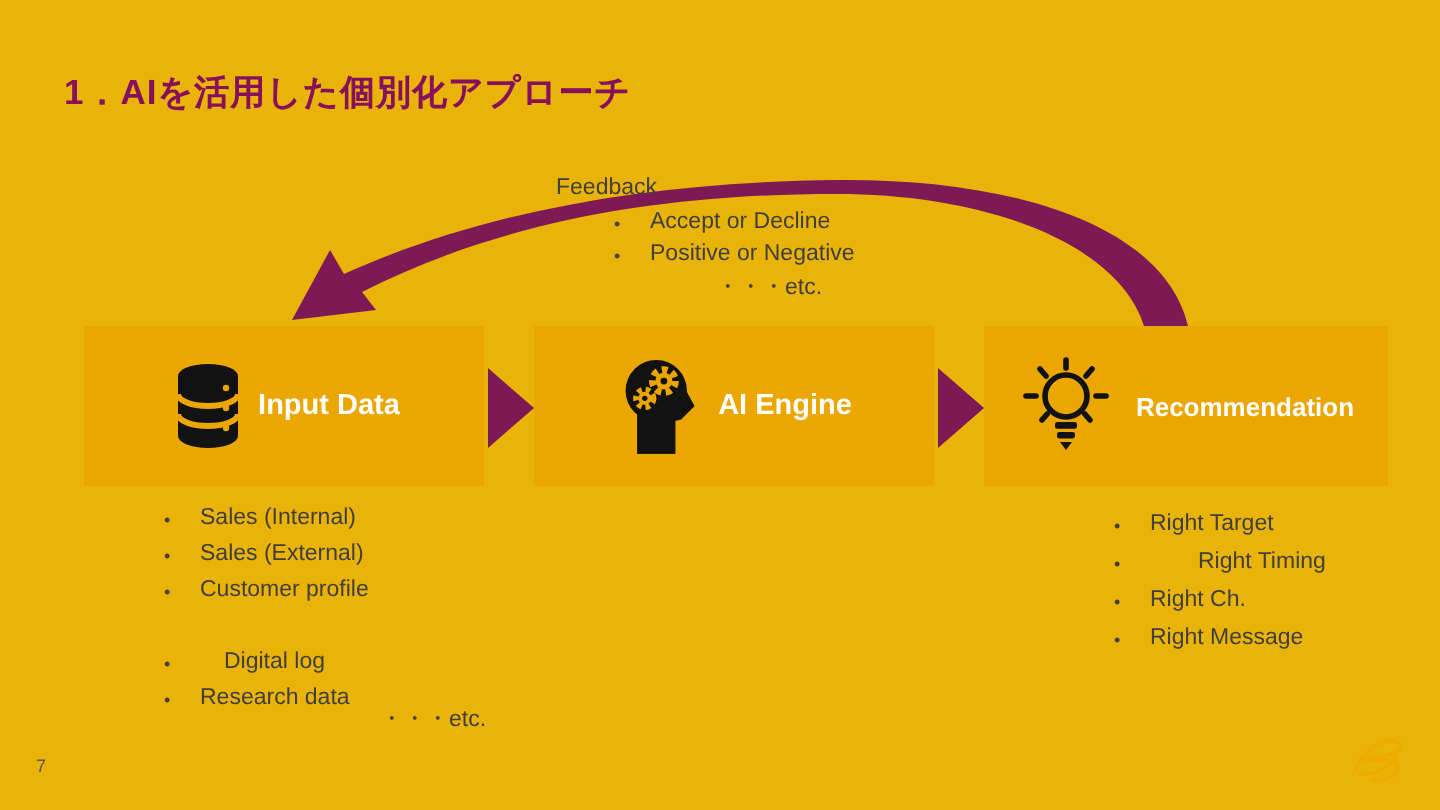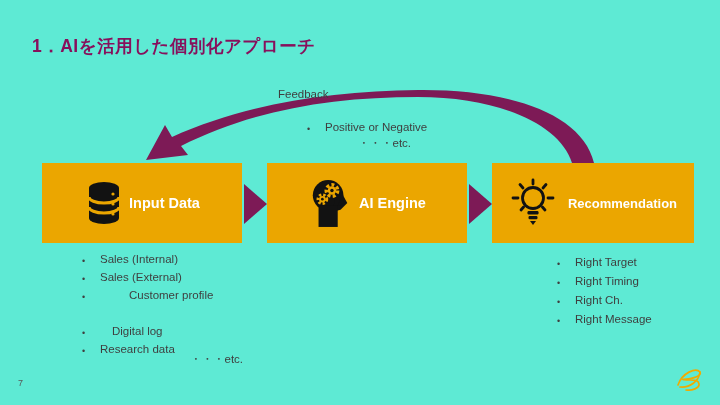--- a/index.html
+++ b/index.html
@@ -1,17 +1,17 @@
 <!DOCTYPE html>
 <html><head>
 <meta charset="utf-8">
 <style>
   html,body { margin:0; padding:0; background:#888; }
   .slide {
-    position:relative; width:720px; height:405px; background:#5eead4;
+    position:relative; width:720px; height:405px; background:#eab308;
     overflow:hidden; font-family:"Liberation Sans","DejaVu Sans",sans-serif;
     margin:0 auto;
   }
   
   .title {
     position:absolute; left:32px; top:34px;
     font-size:17.5px; font-weight:bold; color:#87105C; letter-spacing:0.5px;
   }
   
   .fb-label { position:absolute; left:278px; top:88px; font-size:11.5px; color:#3F3F3F; }
@@ -38,24 +38,24 @@
   .tri {
     position:absolute; top:184px; width:0; height:0;
     border-top:20px solid transparent; border-bottom:20px solid transparent;
     border-left:23px solid #7D1A56;
   }
   .tri-0 { left:244px; }
   .tri-1 { left:469px; }
   
   .list-row { position:absolute; display:flex; font-size:11.5px; color:#3F3F3F; }
   .in-0 { left:82px; top:253px; }  .in-1 { left:82px; top:271px; }
-  .in-2 { left:82px; top:289px;gap:29px; }  .in-3 { left:82px; top:307px; }
+  .in-2 { left:82px; top:289px; }  .in-3 { left:82px; top:307px; }
   .in-4 { left:82px; top:325px;gap:12px; }  .in-5 { left:82px; top:343px; }
   .in-etc { position:absolute; left:190px; top:352px; font-size:11.5px; color:#3F3F3F; }
-  .rc-0 { left:557px; top:256px; } .rc-1 { left:557px; top:275px; }
+  .rc-0 { left:557px; top:256px; } .rc-1 { left:557px; top:275px;gap:24px; }
   .rc-2 { left:557px; top:294px; } .rc-3 { left:557px; top:313px;justify-content:space-between; }
   
   .page-num { position:absolute; left:18px; top:378px; font-size:9px; color:#595959; }
   .logo { position:absolute; left:674px; top:364px; width:30px; height:32px; }
 </style>
 </head>
 <body>
 
 <div class="slide">
 
@@ -64,20 +64,24 @@
   <svg class="arrow-svg" viewBox="0 0 720 405">
     <path fill="#7D1A56" d="M594,163
          C582,112 505,89 418,90
          C330,91 245,104 172,137
          L165,125 L146,160 L188,155 L181,146
          C252,110 332,97 418,97
          C498,97 560,124 572,163 Z"></path>
   </svg>
 
   <div class="fb-label">Feedback</div>
+  <div class="fb-item fb-i0">
+    <span class="bl"></span>
+    <span>Accept or Decline</span>
+  </div>
   <div class="fb-item fb-i1">
     <span class="bl"></span>
     <span>Positive or Negative</span>
   </div>
   <div class="fb-etc">・・・etc.</div>
 
   <div class="pbox box-0">
     <svg width="40" height="46" viewBox="0 0 40 46">
       <ellipse cx="20" cy="8" rx="15" ry="6" fill="#121212"></ellipse>
       <rect x="5" y="8" width="30" height="30" fill="#121212"></rect>

